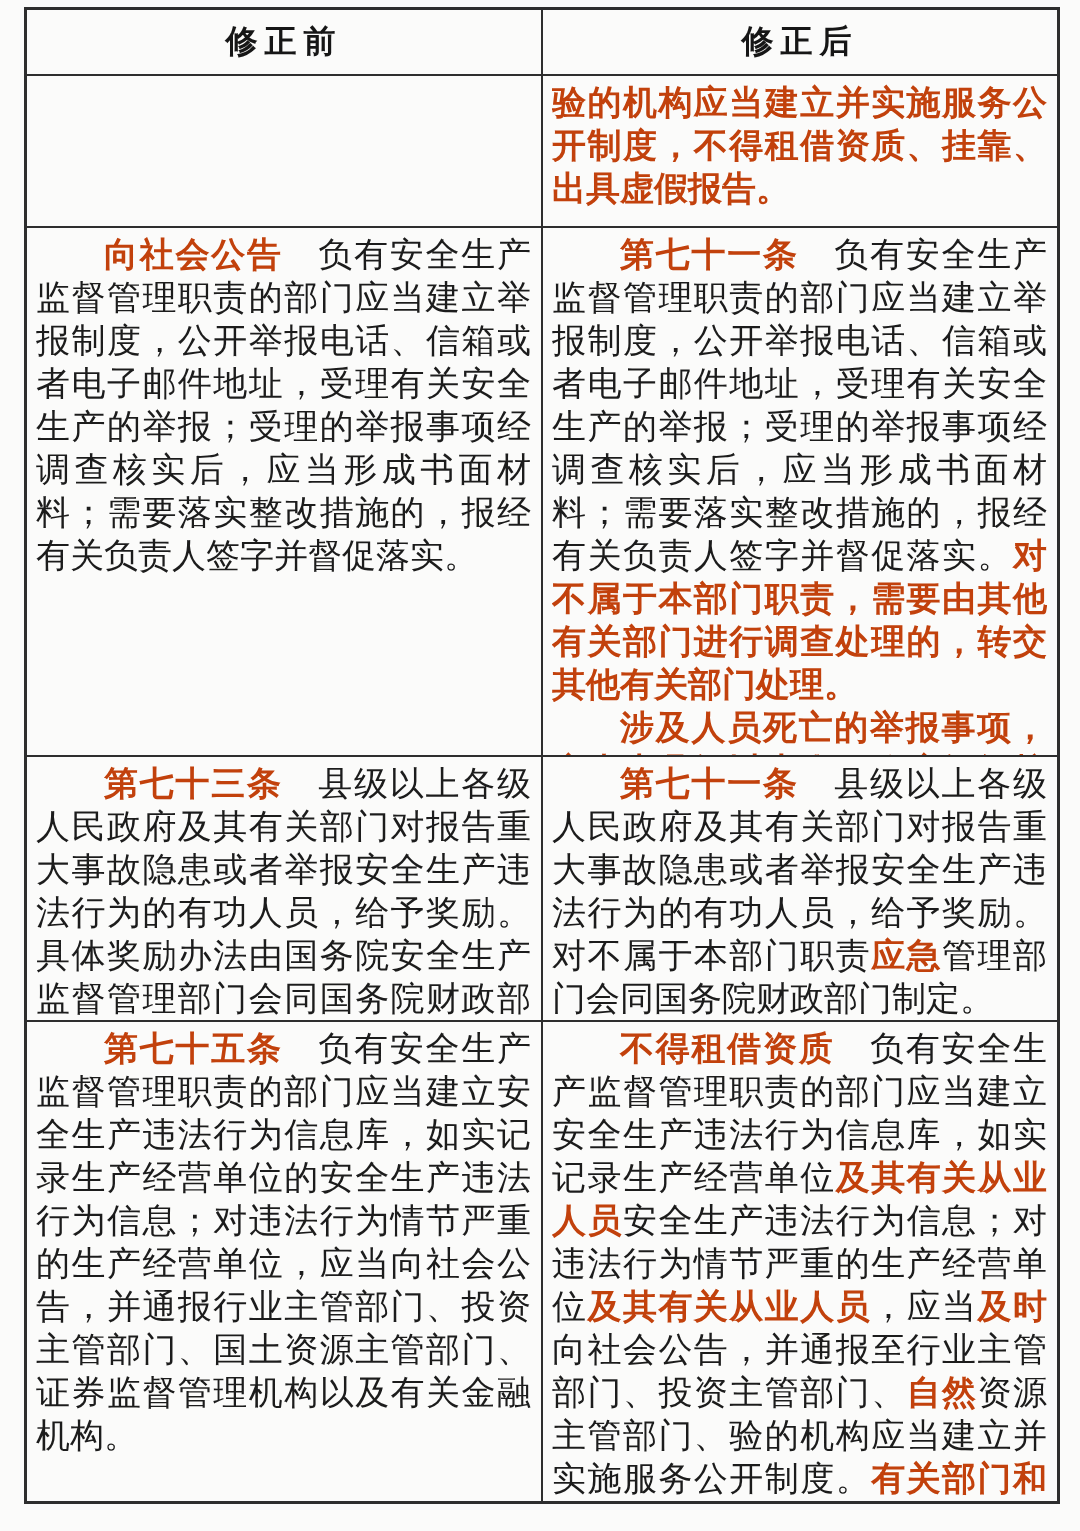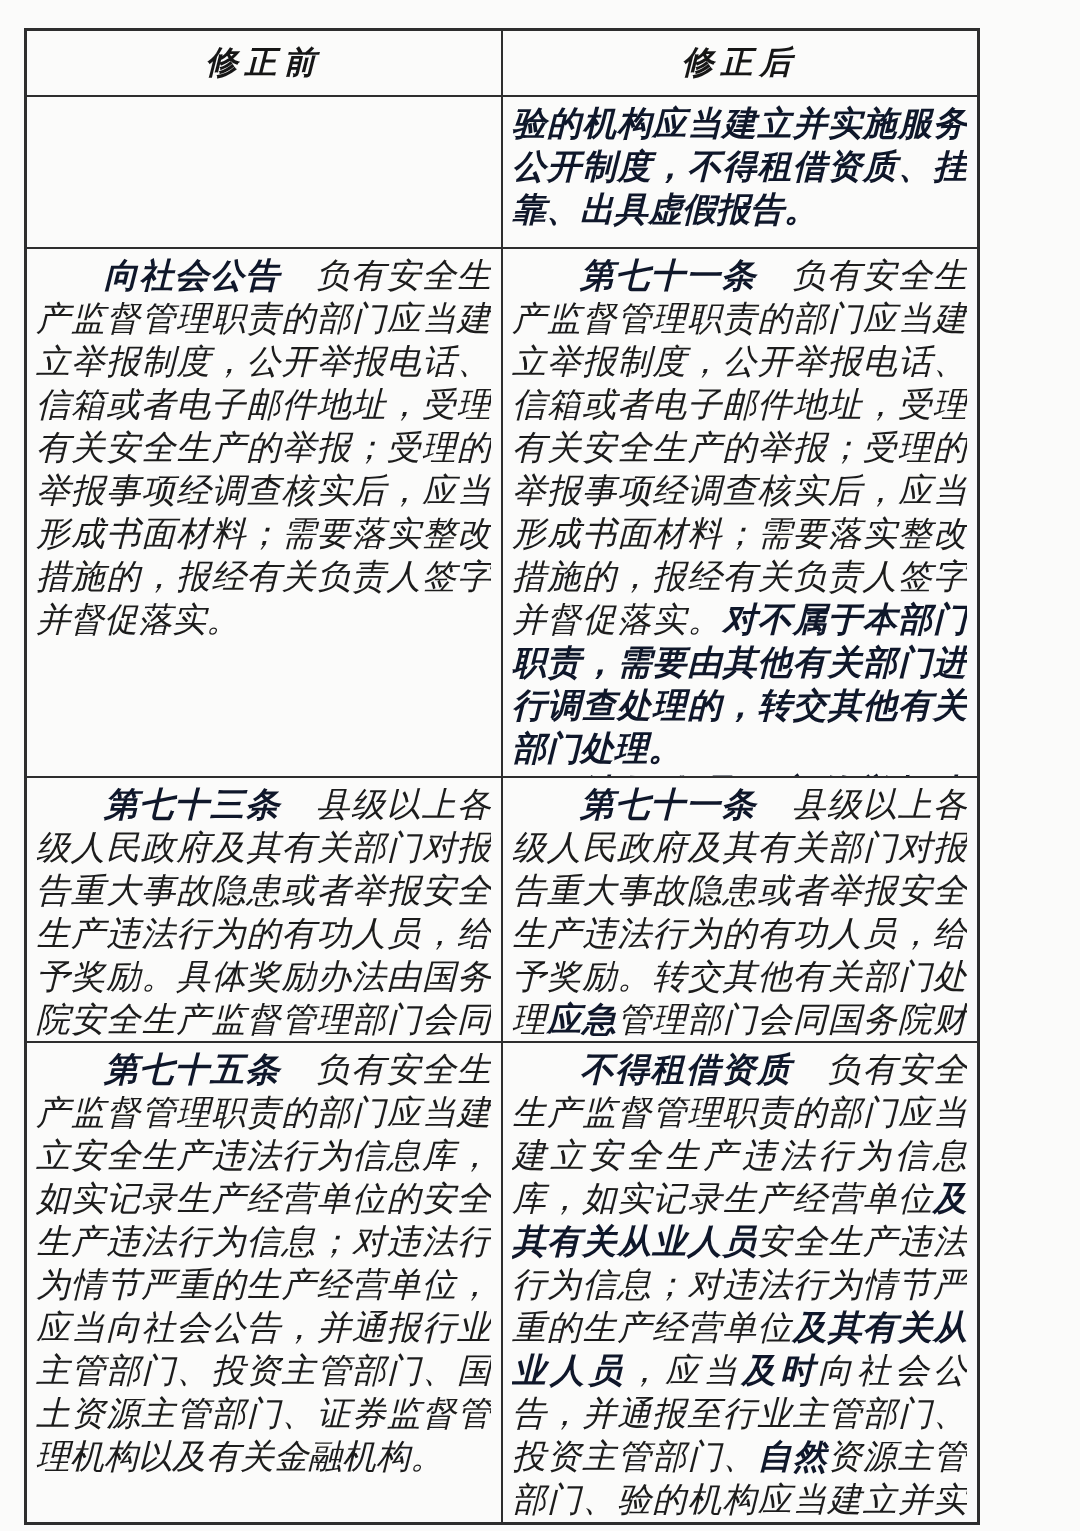--- a/index.html
+++ b/index.html
@@ -12,25 +12,24 @@
     position: relative;
     width: 1080px;
     height: 1531px;
     background: #fbfbfa;
     overflow: hidden;
     color: #1c1c1c;
   }
   table.cmp {
     position: absolute;
     left: 24px;
-    top: 28px;
-    width: 956px;
+    top: 7px;
+    width: 1036px;
     border-collapse: collapse;
     table-layout: fixed;
-    font-style: italic;
   }
   table.cmp, table.cmp th, table.cmp td {
     border: 2px solid #2e2e2e;
   }
   table.cmp {
     border-width: 3px;
   }
   th.hd {
     height: 62px;
     font-family: "Liberation Sans", "DejaVu Sans", sans-serif;
@@ -56,21 +55,21 @@
     font-size: 34px;
     line-height: 43px;
     text-align: justify;
     text-justify: inter-character;
     color: #1c1c1c;
   }
   .cb p.ind { text-indent: 2em; }
   .cb b.hei {
     font-family: "Liberation Sans", "DejaVu Sans", sans-serif;
     font-weight: 700;
-    color: #0f172a;
+    color: #c2410c;
   }
 </style>
 </head>
 <body>
 
 <div class="page">
   <table class="cmp">
     <thead>
       <tr>
         <th class="hd">修正前</th>
@@ -102,21 +101,21 @@
           </td>
       </tr>
       <tr>
         <td class="cell">
             <div class="cb hC">
               <p class="ind"><b class="hei">第七十三条</b><span>　县级以上各级人民政府及其有关部门对报告重大事故隐患或者举报安全生产违法行为的有功人员，给予奖励。具体奖励办法由国务院安全生产监督管理部门会同国务院财政部门制定。</span></p>
             </div>
           </td>
         <td class="cell">
             <div class="cb hC">
-              <p class="ind"><b class="hei">第七十一条</b><span>　县级以上各级人民政府及其有关部门对报告重大事故隐患或者举报安全生产违法行为的有功人员，给予奖励。转交其他有关部门处理</span><b class="hei">应急</b><span>管理部门会同国务院财政部门制定。</span></p>
+              <p class="ind"><b class="hei">第七十一条</b><span>　县级以上各级人民政府及其有关部门对报告重大事故隐患或者举报安全生产违法行为的有功人员，给予奖励。对不属于本部门职责</span><b class="hei">应急</b><span>管理部门会同国务院财政部门制定。</span></p>
             </div>
           </td>
       </tr>
       <tr>
         <td class="cell">
             <div class="cb hD">
               <p class="ind"><b class="hei">第七十五条</b><span>　负有安全生产监督管理职责的部门应当建立安全生产违法行为信息库，如实记录生产经营单位的安全生产违法行为信息；对违法行为情节严重的生产经营单位，应当向社会公告，并通报行业主管部门、投资主管部门、国土资源主管部门、证券监督管理机构以及有关金融机构。</span></p>
             </div>
           </td>
         <td class="cell">

